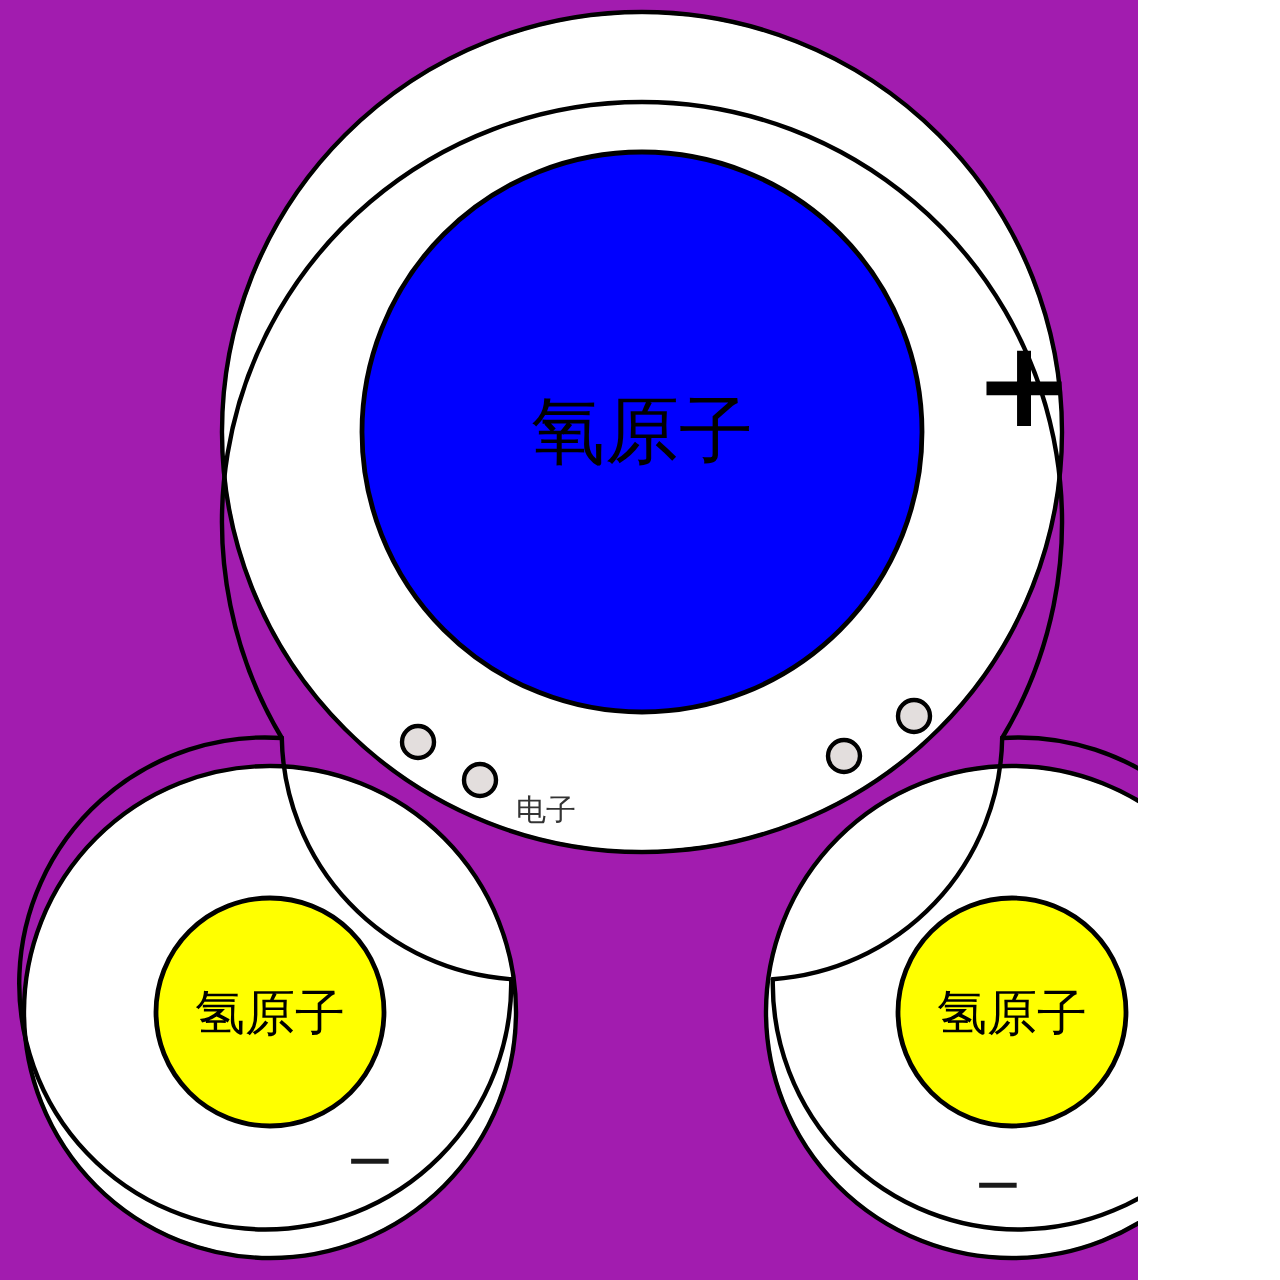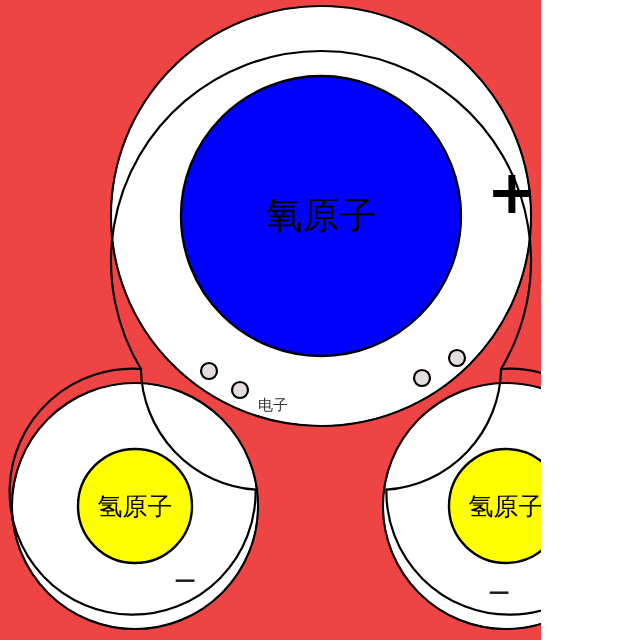--- a/index.html
+++ b/index.html
@@ -7,22 +7,23 @@
     padding: 0;
     background: #ffffff;
   }
   body {
     font-family: "Liberation Sans", sans-serif;
   }
   #stage {
     position: relative;
     width: 541px;
     height: 640px;
-    background: #ef4444;
+    background: #a21caf;
     overflow: hidden;
+    padding-left: 28px;
   }
   #molecule-svg {
     position: absolute;
     left: 0;
     top: 0;
     width: 640px;
     height: 640px;
   }
   .atom-label {
     font-family: "DejaVu Sans", "Liberation Sans", sans-serif;

